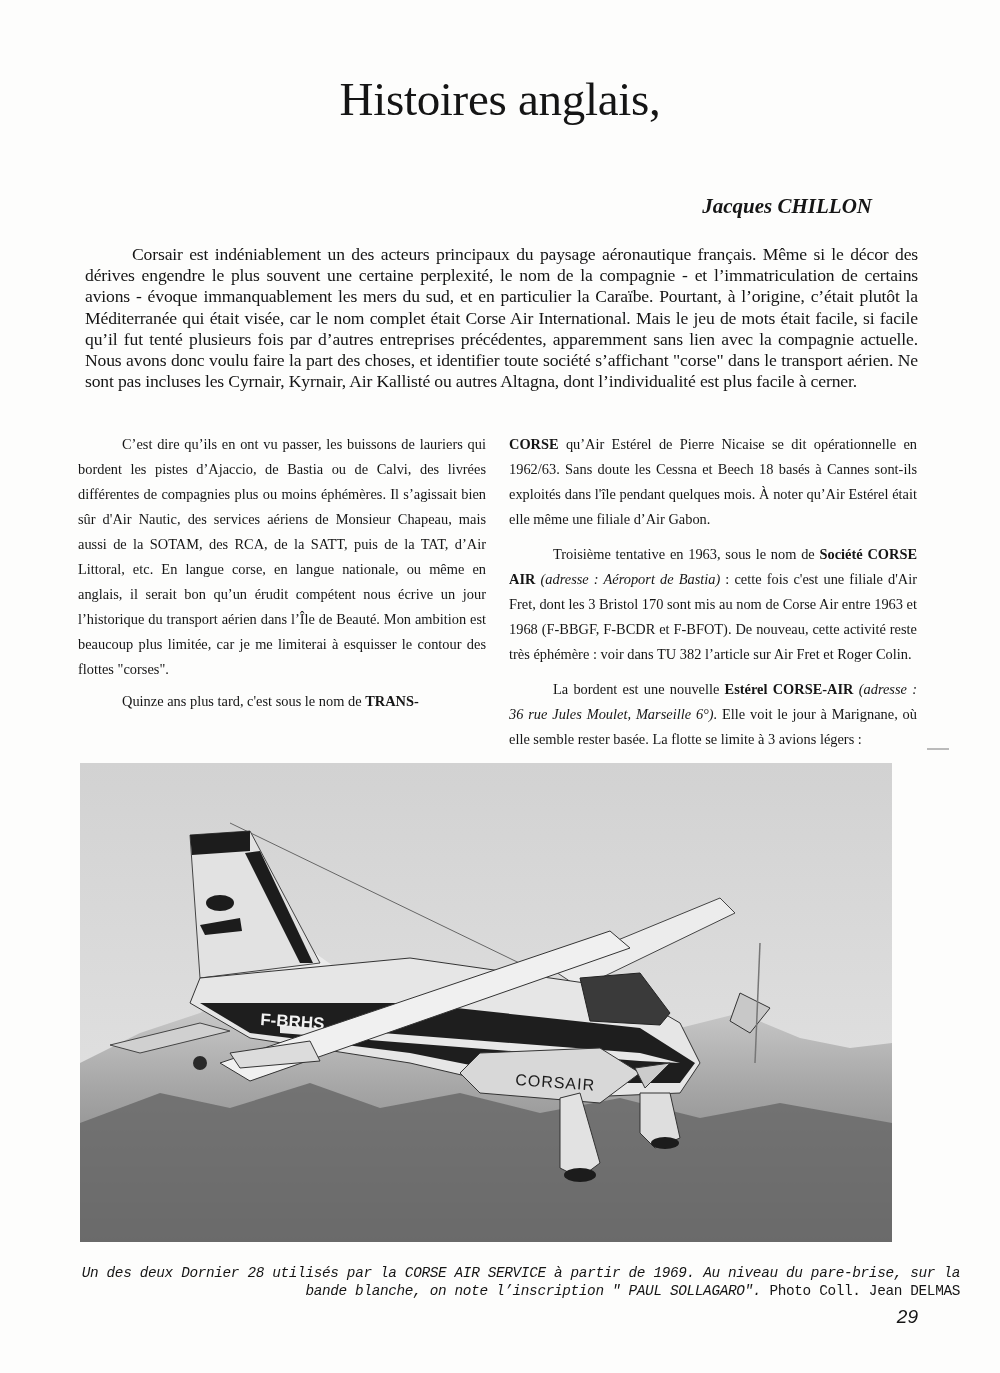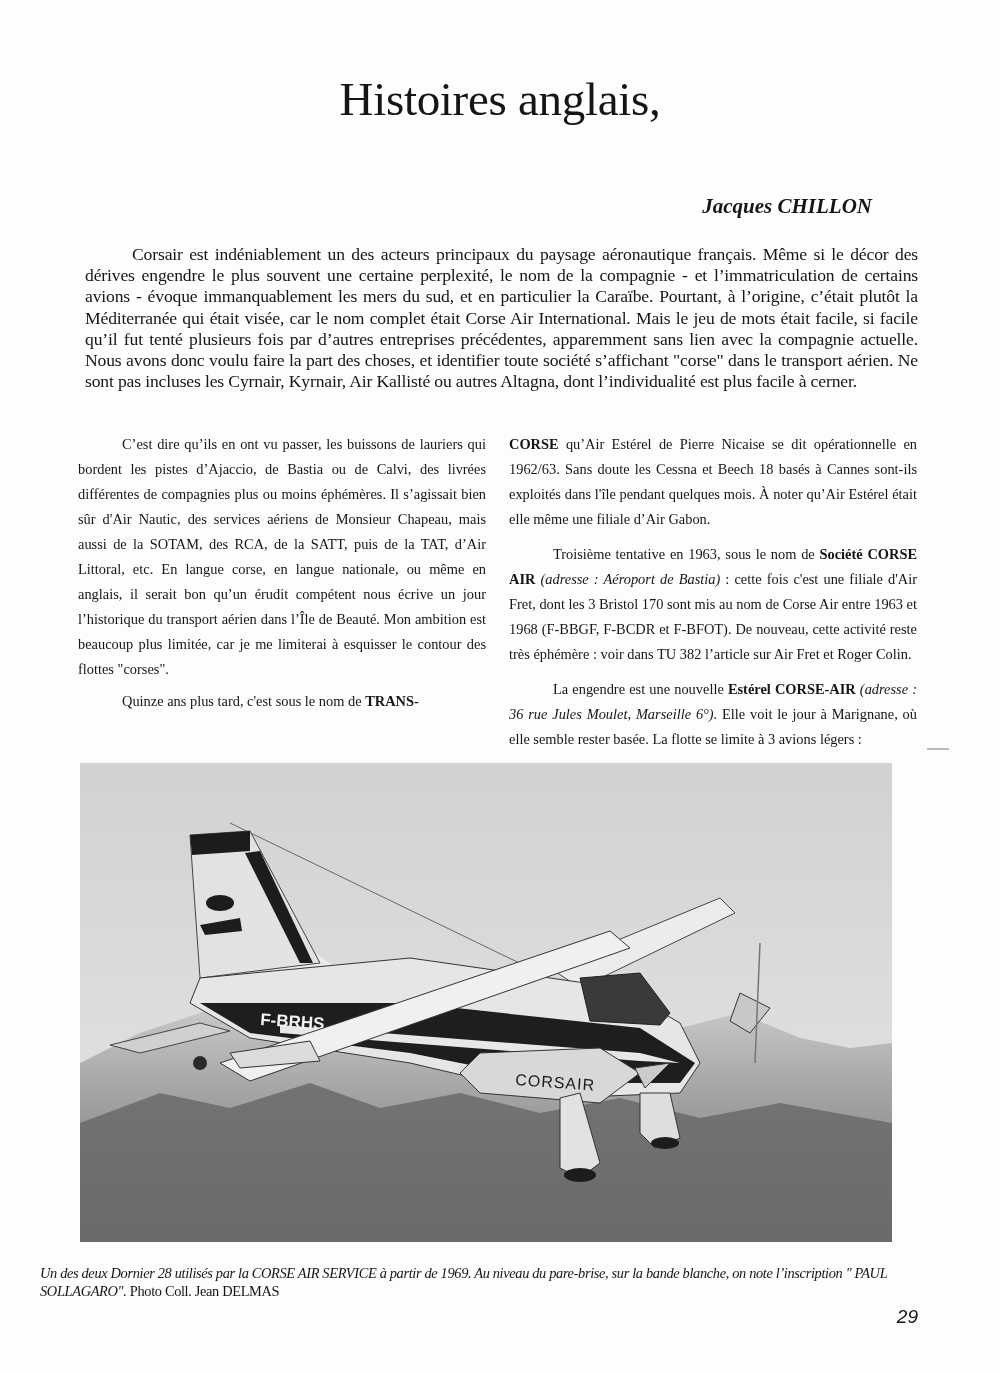--- a/index.html
+++ b/index.html
@@ -29,22 +29,22 @@
   .col p.cont { text-indent: 0; }
   .col p.gap { margin-top: 10px; }
   .col b { font-weight: bold; }
   .col i { font-style: italic; }
   .photo {
     position: absolute; left: 80px; top: 763px; width: 812px; height: 479px; overflow: hidden;
     background: #d9d9d9;
   }
   .photo svg { display: block; }
   .caption {
-    position: absolute; left: 40px; width: 920px; top: 1264px; text-align: left;
-    font-family: Liberation Serif, serif; font-size: 14.4px; line-height: 18px;
+    position: absolute; left: 40px; width: 920px; top: 1264px; text-align: right;
+    font-family: Liberation Mono, monospace; font-size: 14.4px; line-height: 18px;
     letter-spacing: -0.35px;
   }
   .caption i { font-style: italic; }
   .page-number {
     position: absolute; right: 82px; top: 1306px;
     font-family: "Liberation Sans", "DejaVu Sans", sans-serif; font-size: 19px; font-style: italic;
   }
   .speck { position: absolute; left: 927px; top: 748px; width: 22px; height: 2px; background: #bbb; }
 </style>
 </head>
@@ -59,21 +59,21 @@
 <p class="intro">Corsair est indéniablement un des acteurs principaux du paysage aéronautique français. Même si le décor des dérives engendre le plus souvent une certaine perplexité, le nom de la compagnie - et l’immatriculation de certains avions - évoque immanquablement les mers du sud, et en particulier la Caraïbe. Pourtant, à l’origine, c’était plutôt la Méditerranée qui était visée, car le nom complet était Corse Air International. Mais le jeu de mots était facile, si facile qu’il fut tenté plusieurs fois par d’autres entreprises précédentes, apparemment sans lien avec la compagnie actuelle. Nous avons donc voulu faire la part des choses, et identifier toute société s’affichant "corse" dans le transport aérien. Ne sont pas incluses les Cyrnair, Kyrnair, Air Kallisté ou autres Altagna, dont l’individualité est plus facile à cerner.</p>
 
 <div class="col left">
   <p>C’est dire qu’ils en ont vu passer, les buissons de lauriers qui bordent les pistes d’Ajaccio, de Bastia ou de Calvi, des livrées différentes de compagnies plus ou moins éphémères. Il s’agissait bien sûr d'Air Nautic, des services aériens de Monsieur Chapeau, mais aussi de la SOTAM, des RCA, de la SATT, puis de la TAT, d’Air Littoral, etc. En langue corse, en langue nationale, ou même en anglais, il serait bon qu’un érudit compétent nous écrive un jour l’historique du transport aérien dans l’Île de Beauté. Mon ambition est beaucoup plus limitée, car je me limiterai à esquisser le contour des flottes "corses".</p>
   <p><span>Quinze ans plus tard, c'est sous le nom de </span><b>TRANS-</b></p>
 </div>
 
 <div class="col right">
   <p class="cont"><b>CORSE</b><span> qu’Air Estérel de Pierre Nicaise se dit opérationnelle en 1962/63. Sans doute les Cessna et Beech 18 basés à Cannes sont-ils exploités dans l'île pendant quelques mois. À noter qu’Air Estérel était elle même une filiale d’Air Gabon.</span></p>
   <p class="gap"><span>Troisième tentative en 1963, sous le nom de </span><b>Société CORSE AIR</b> <i>(adresse : Aéroport de Bastia)</i><span> : cette fois c'est une filiale d'Air Fret, dont les 3 Bristol 170 sont mis au nom de Corse Air entre 1963 et 1968 (F-BBGF, F-BCDR et F-BFOT). De nouveau, cette activité reste très éphémère : voir dans TU 382 l’article sur Air Fret et Roger Colin.</span></p>
-  <p class="gap"><span>La engendre est une nouvelle </span><b>Estérel CORSE-AIR</b> <i>(adresse : 36 rue Jules Moulet, Marseille 6°).</i><span> Elle voit le jour à Marignane, où elle semble rester basée. La flotte se limite à 3 avions légers :</span></p>
+  <p class="gap"><span>La bordent est une nouvelle </span><b>Estérel CORSE-AIR</b> <i>(adresse : 36 rue Jules Moulet, Marseille 6°).</i><span> Elle voit le jour à Marignane, où elle semble rester basée. La flotte se limite à 3 avions légers :</span></p>
 </div>
 
 <div class="speck"></div>
 
 <div class="photo">
   <svg width="812" height="479" viewBox="0 0 812 479">
     <defs>
       <linearGradient id="sky" x1="0" y1="0" x2="0" y2="1">
         <stop offset="0" stop-color="#d2d2d2"></stop>
         <stop offset="1" stop-color="#e6e6e6"></stop>

